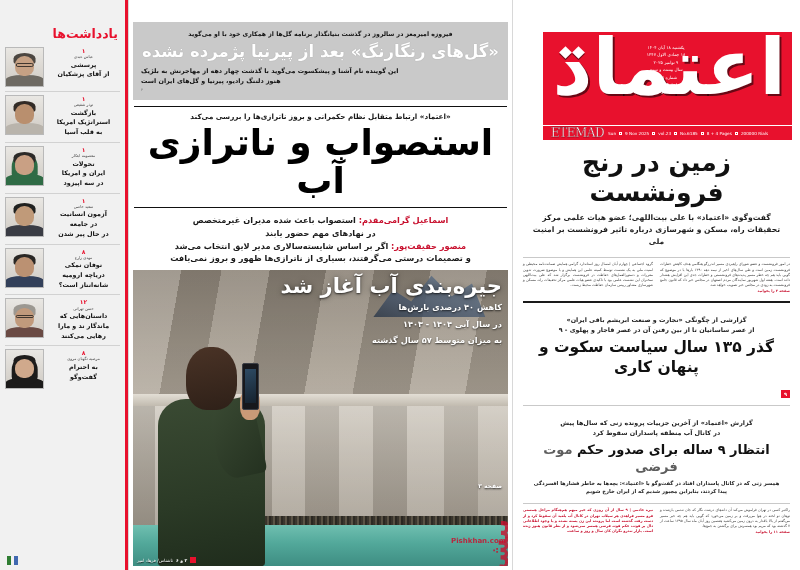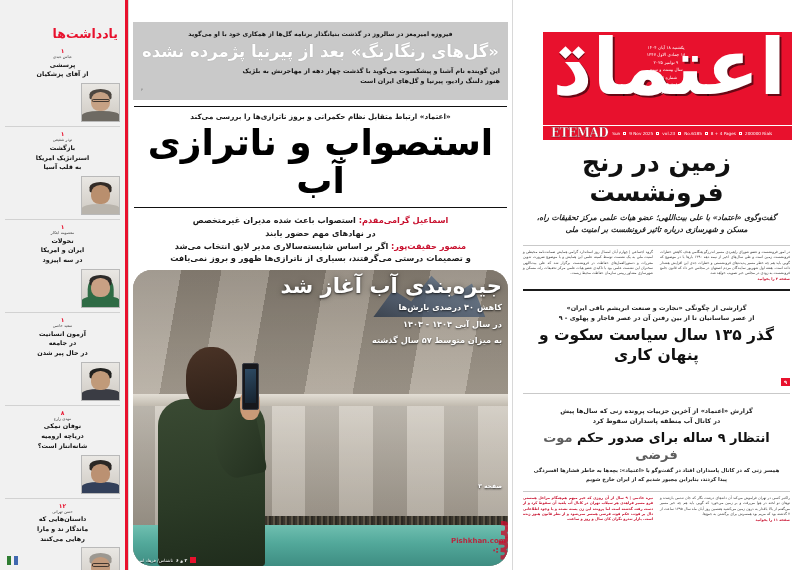--- a/index.html
+++ b/index.html
@@ -80,21 +80,21 @@
     height: 15px;
     display: flex;
     align-items: center;
     gap: 4px;
     padding: 0 8px;
     direction: ltr;
     border-top: 1px solid #ffffff;
   }
   .etemad-latin {
     font-family: "DejaVu Serif", serif;
-    font-weight: bold;
+    font-weight: normal;
     font-size: 12px;
     color: #fff;
     letter-spacing: -0.5px;
     -webkit-text-stroke: 0.3px #7a0014;
   }
   .foot-meta {
     display: flex; align-items: center; gap: 3px;
     font-size: 4.2px; color: #fff; font-family: "DejaVu Sans", sans-serif;
   }
   .foot-meta .sq { width: 3px; height: 3px; border: 0.6px solid #fff; display: inline-block; }
@@ -102,21 +102,20 @@
   
   .lead-left { padding: 8px 10px 0 10px; }
   .hl-xl {
     font-size: 25px; font-weight: bold; color: #111;
     line-height: 1.18; text-align: center; direction: rtl;
   }
   .kicker-blk {
     font-size: 7.6px; font-weight: bold; color: #1d1d1d;
     line-height: 1.6; text-align: center; direction: rtl;
     padding: 5px 4px 4px;
-    font-style: italic;
   }
 
   
   .finecols {
     display: flex; flex-direction: row-reverse; gap: 7px;
     padding: 4px 10px 0 10px; direction: rtl;
   }
   .finecols > div { flex: 1; }
   .finecols p { margin-bottom: 1px; text-align: justify; }
   .lead-in { color: #c8102e; font-weight: bold; }
@@ -168,21 +167,21 @@
     font-size: 6.2px; font-weight: bold; color: #111;
     text-align: center; line-height: 1.5;
   }
   .tb-main {
     font-size: 16.5px; font-weight: bold; color: #fff;
     text-align: center; line-height: 1.26; padding: 4px 0 3px;
     text-shadow: 0 0 1px rgba(0,0,0,.25);
   }
   .tb-sub {
     font-size: 6.4px; font-weight: bold; color: #111;
-    text-align: right; line-height: 1.6;
+    text-align: left; line-height: 1.6;
   }
   .tb-mark { font-size: 4px; color: #777; text-align: left; }
 
   .c-rule { height: 1px; background: #111; margin: 6px 5px 0; }
 
   .deck {
     font-size: 7.2px; font-weight: bold; color: #1a1a1a;
     text-align: center; direction: rtl; padding: 5px 8px 2px;
   }
   .hl-hero {
@@ -196,21 +195,20 @@
   .q-line { font-size: 8.2px; font-weight: bold; color: #1a1a1a; line-height: 1.55; }
   .q-name { color: #c8102e; }
 
   
   .photo {
     position: relative;
     margin: 0 4px 4px;
     flex: 1;
     overflow: hidden;
     background: #9b9b93;
-    border-radius: 19px;
   }
   .ph-sky {
     position: absolute; inset: 0;
     background: linear-gradient(160deg, #b9b2a6 0%, #a79e92 38%, #8e867c 100%);
   }
   .ph-mountain {
     position: absolute; left: 0; right: 0; top: 0; height: 52%;
     background:
       linear-gradient(100deg, rgba(255,255,255,.18) 0 12%, rgba(0,0,0,.10) 12% 22%, rgba(255,255,255,.12) 22% 34%, rgba(0,0,0,.14) 34% 48%, rgba(255,255,255,.10) 48% 60%, rgba(0,0,0,.12) 60% 74%, rgba(255,255,255,.14) 74% 88%, rgba(0,0,0,.10) 88% 100%),
       linear-gradient(180deg, #8d8478 0%, #a49b8e 55%, #b4ab9e 100%);
@@ -317,21 +315,21 @@
     position: relative;
     padding: 26px 5px 16px 5px;
     display: flex; flex-direction: column;
   }
   .sb-title {
     color: #e8112d; font-size: 12.5px; font-weight: bold;
     text-align: right; direction: rtl; padding: 0 2px 3px 0;
   }
   .sb-list { display: flex; flex-direction: column; gap: 0; }
   .sb-item {
-    display: flex; flex-direction: column; gap: 3px;
+    display: flex; flex-direction: row; gap: 3px;
     padding: 3px 0 4px; direction: rtl;
     border-top: 1px solid #d2d2d2;
   }
   .sb-item:first-child { border-top: 0; }
   .sb-txt { flex: 1; text-align: center; direction: rtl; }
   .sb-num { color: #e8112d; font-size: 6px; font-weight: bold; line-height: 1.2; }
   .sb-author { font-size: 3.9px; color: #444; line-height: 1.4; padding-bottom: 1px; }
   .sb-head { font-size: 6.4px; font-weight: bold; color: #111; line-height: 1.52; }
   .sb-photo {
     width: 39px; height: 40px; flex: 0 0 39px;

